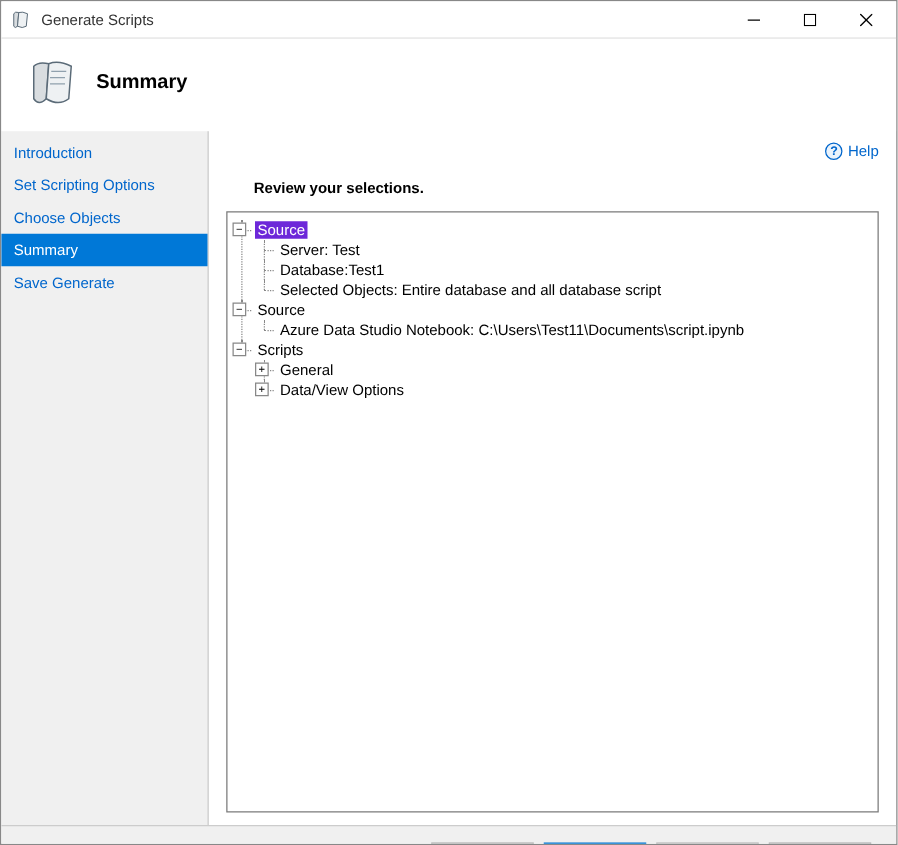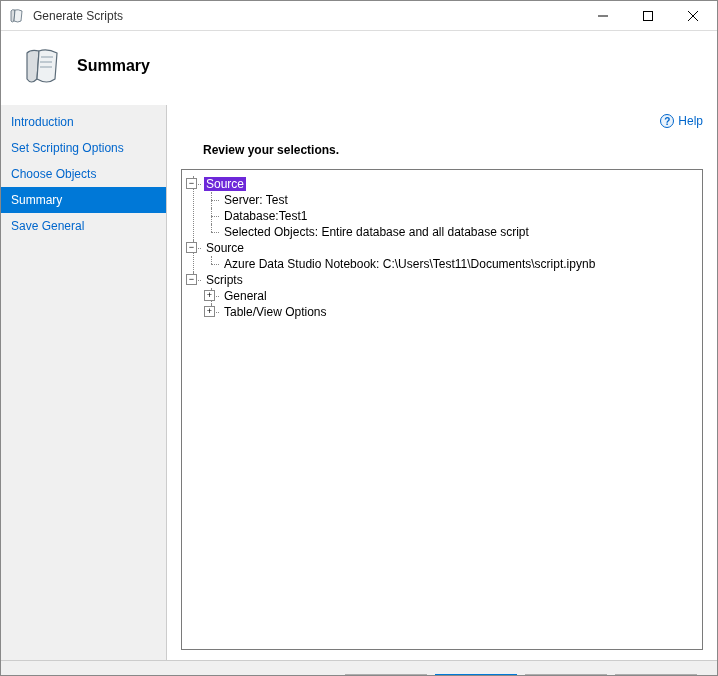--- a/index.html
+++ b/index.html
@@ -77,21 +77,21 @@
   </span>
   <div class="page-title">Summary</div>
 </div>
 
 <div class="content">
   <div class="sidebar">
     <div class="navitem">Introduction</div>
     <div class="navitem">Set Scripting Options</div>
     <div class="navitem">Choose Objects</div>
     <div class="navitem active">Summary</div>
-    <div class="navitem">Save General</div>
+    <div class="navitem">Save Generate</div>
   </div>
 
   <div class="main">
     <div class="help-row">
       <span class="help-link">
         <span class="help-icon">?</span>
         <span>Help</span>
       </span>
     </div>
 
@@ -127,21 +127,21 @@
           <li>
             <span class="toggle">−</span>
             <span class="node-label">Scripts</span>
             <ul>
               <li>
                 <span class="toggle">+</span>
                 <span class="node-label">General</span>
               </li>
               <li>
                 <span class="toggle">+</span>
-                <span class="node-label">Table/View Options</span>
+                <span class="node-label">Data/View Options</span>
               </li>
             </ul>
           </li>
         </ul>
       </div>
     </div>
   </div>
 </div>
 
 <div class="footer">

